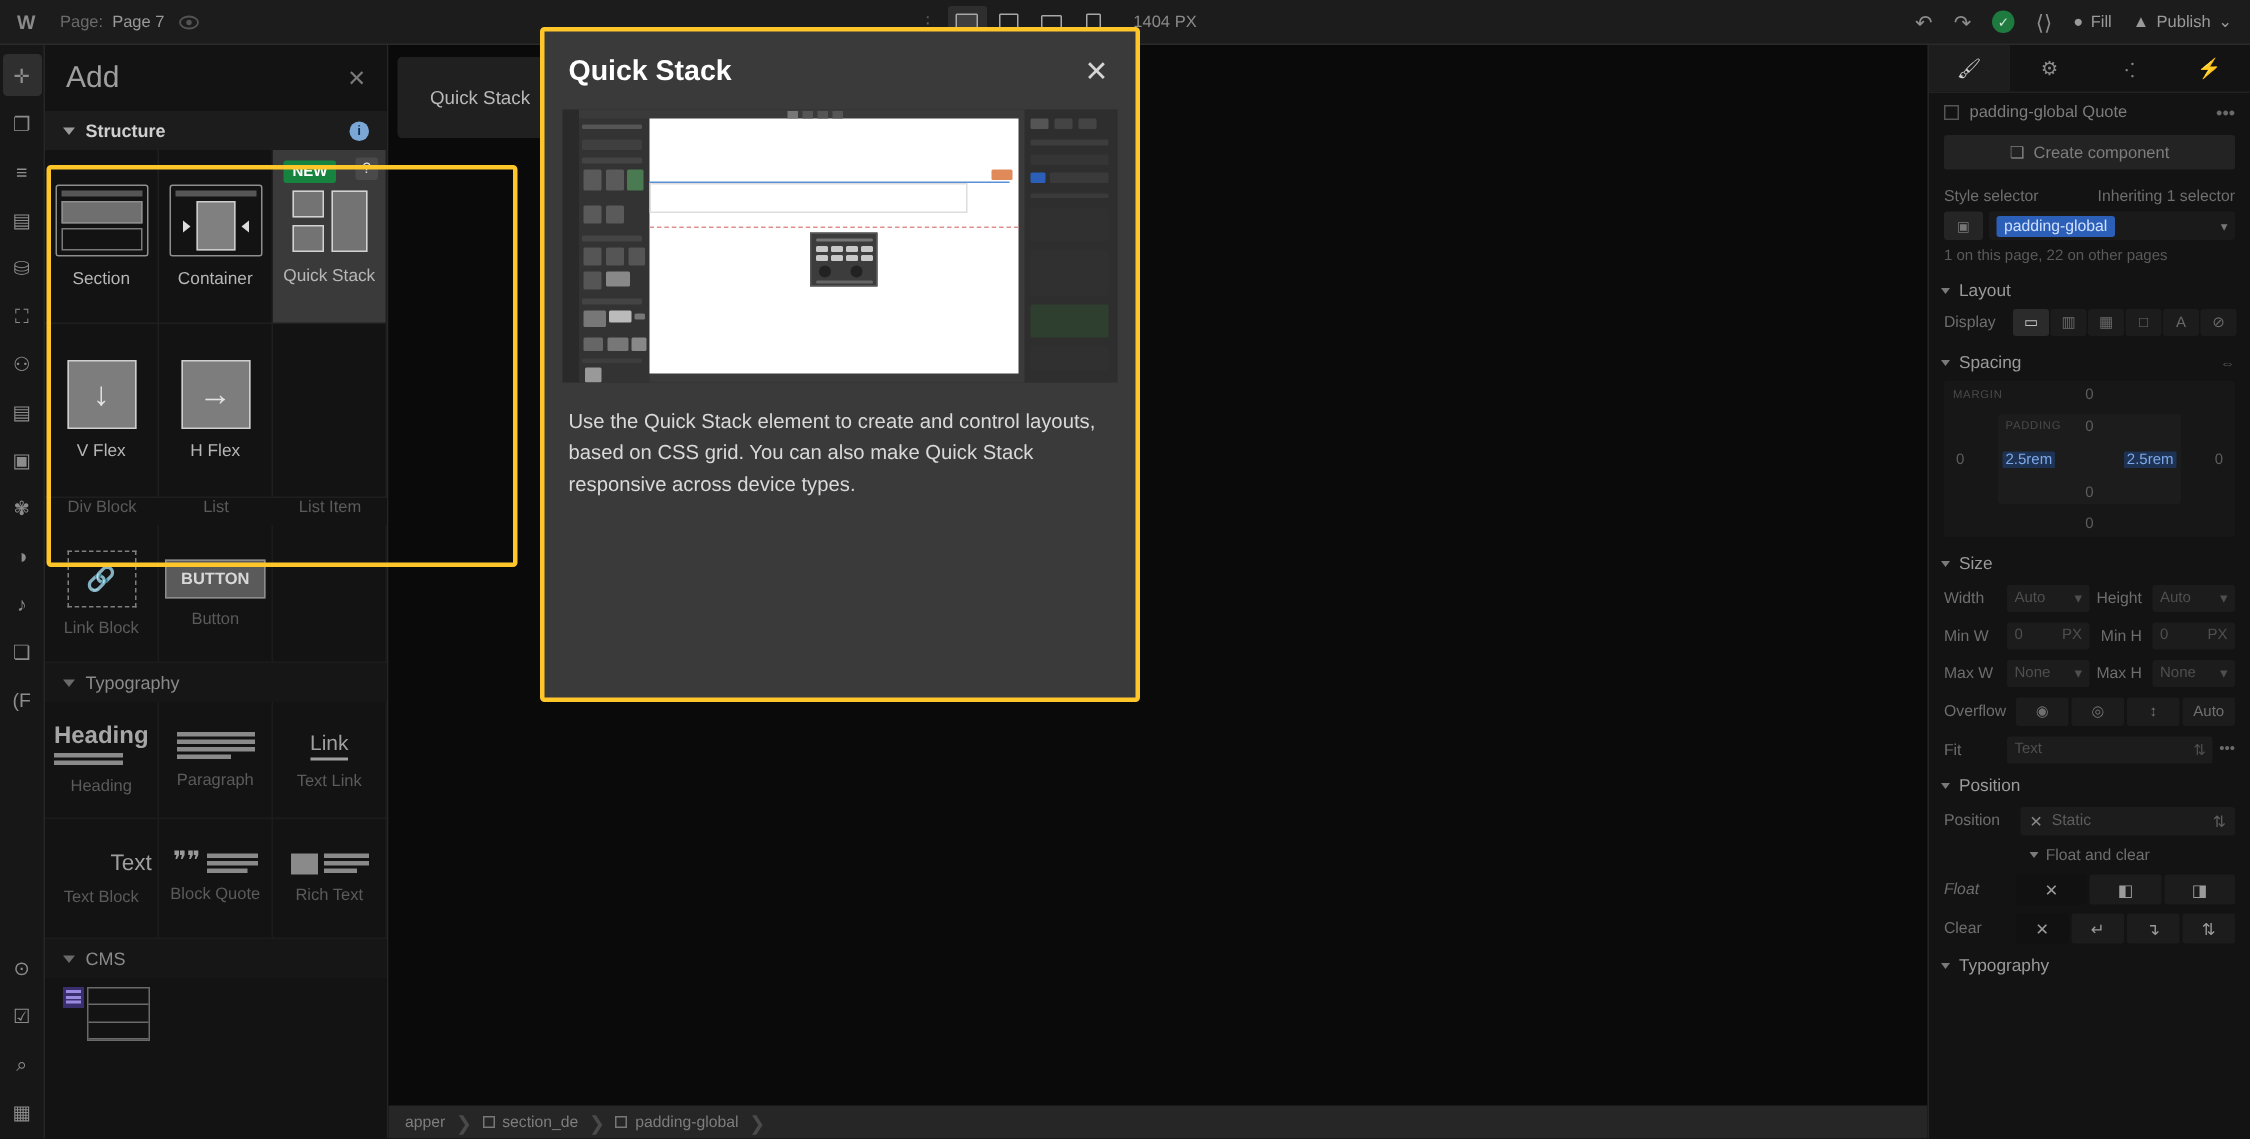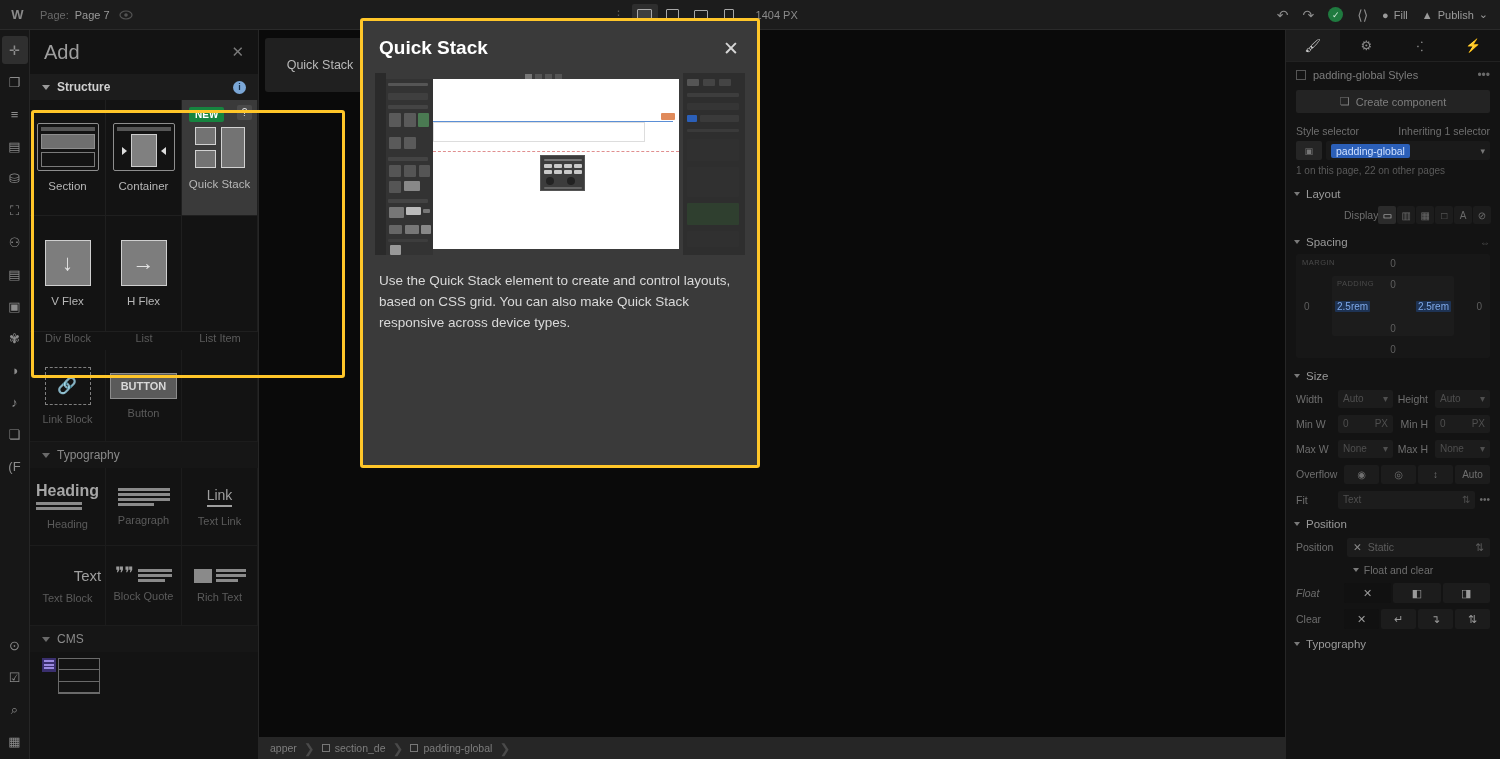--- a/index.html
+++ b/index.html
@@ -192,21 +192,21 @@
   .rp-sel-field { flex:1;height:19px;background:#1a1a1a;border-radius:2px;display:flex;
     align-items:center;padding:0 5px;justify-content:space-between; }
   .rp-pill { background:#2b5fb8; color:#cfe0ff; font-size:10.5px; padding:1px 5px; border-radius:2px; }
   .rp-note { color:#5a5a5a; font-size:10px; padding: 2px 10px 6px 10px; }
   .rp-sect { display:flex;align-items:center;gap:6px; padding: 6px 10px 4px 8px; }
   .rp-sect-t { color:#9a9a9a; font-size:11.5px; }
   .rp-sect-r { margin-left:auto; color:#555; font-size:10px; }
   .caret-sm { width:0;height:0;border-left:3.5px solid transparent;border-right:3.5px solid transparent;
     border-top:4.5px solid #7a7a7a; }
   .disp-row { display:flex;align-items:center;gap:0; padding: 2px 8px 6px 10px; }
-  .disp-lbl { color:#6e6e6e;font-size:10.5px;width:46px;margin-left:48px; }
+  .disp-lbl { color:#6e6e6e;font-size:10.5px;width:46px; }
   .disp-btn { width:24px;height:18px;background:#1c1c1c;display:flex;align-items:center;
     justify-content:center;color:#6a6a6a;font-size:10px;margin-right:1px;border-radius:2px; }
   .disp-btn.active { background:#2b2b2b;color:#c0c0c0; }
   .spacing { margin: 2px 10px 6px 10px; height: 104px; background:#171717; position: relative;
     border-radius:2px; }
   .sp-outer-lbl { position:absolute;left:6px;top:4px;color:#4a4a4a;font-size:7.5px;letter-spacing:.5px; }
   .sp-inner { position:absolute; left:36px; right:36px; top:22px; bottom:22px; background:#1c1c1c;
     border-radius:2px; }
   .sp-inner-lbl { position:absolute;left:5px;top:3px;color:#4a4a4a;font-size:7.5px;letter-spacing:.5px; }
   .sp-val { position:absolute;color:#5e5e5e;font-size:10px; }
@@ -610,21 +610,21 @@
       <div class="rp-tab">
           <span>⁖</span>
         </div>
       <div class="rp-tab">
           <span>⚡</span>
         </div>
     </div>
 
     <div class="rp-row">
       <span class="rp-check"></span>
-      <span class="rp-styles">padding-global Styles</span>
+      <span class="rp-styles">padding-global Quote</span>
       <span class="rp-dots">•••</span>
     </div>
     <div class="rp-btn">
       <span>❏</span>
       <span>Create component</span>
     </div>
     <div class="rp-sel-row">
       <span class="rp-lbl">Style selector</span>
       <span class="rp-lbl">Inheriting 1 selector</span>
     </div>

